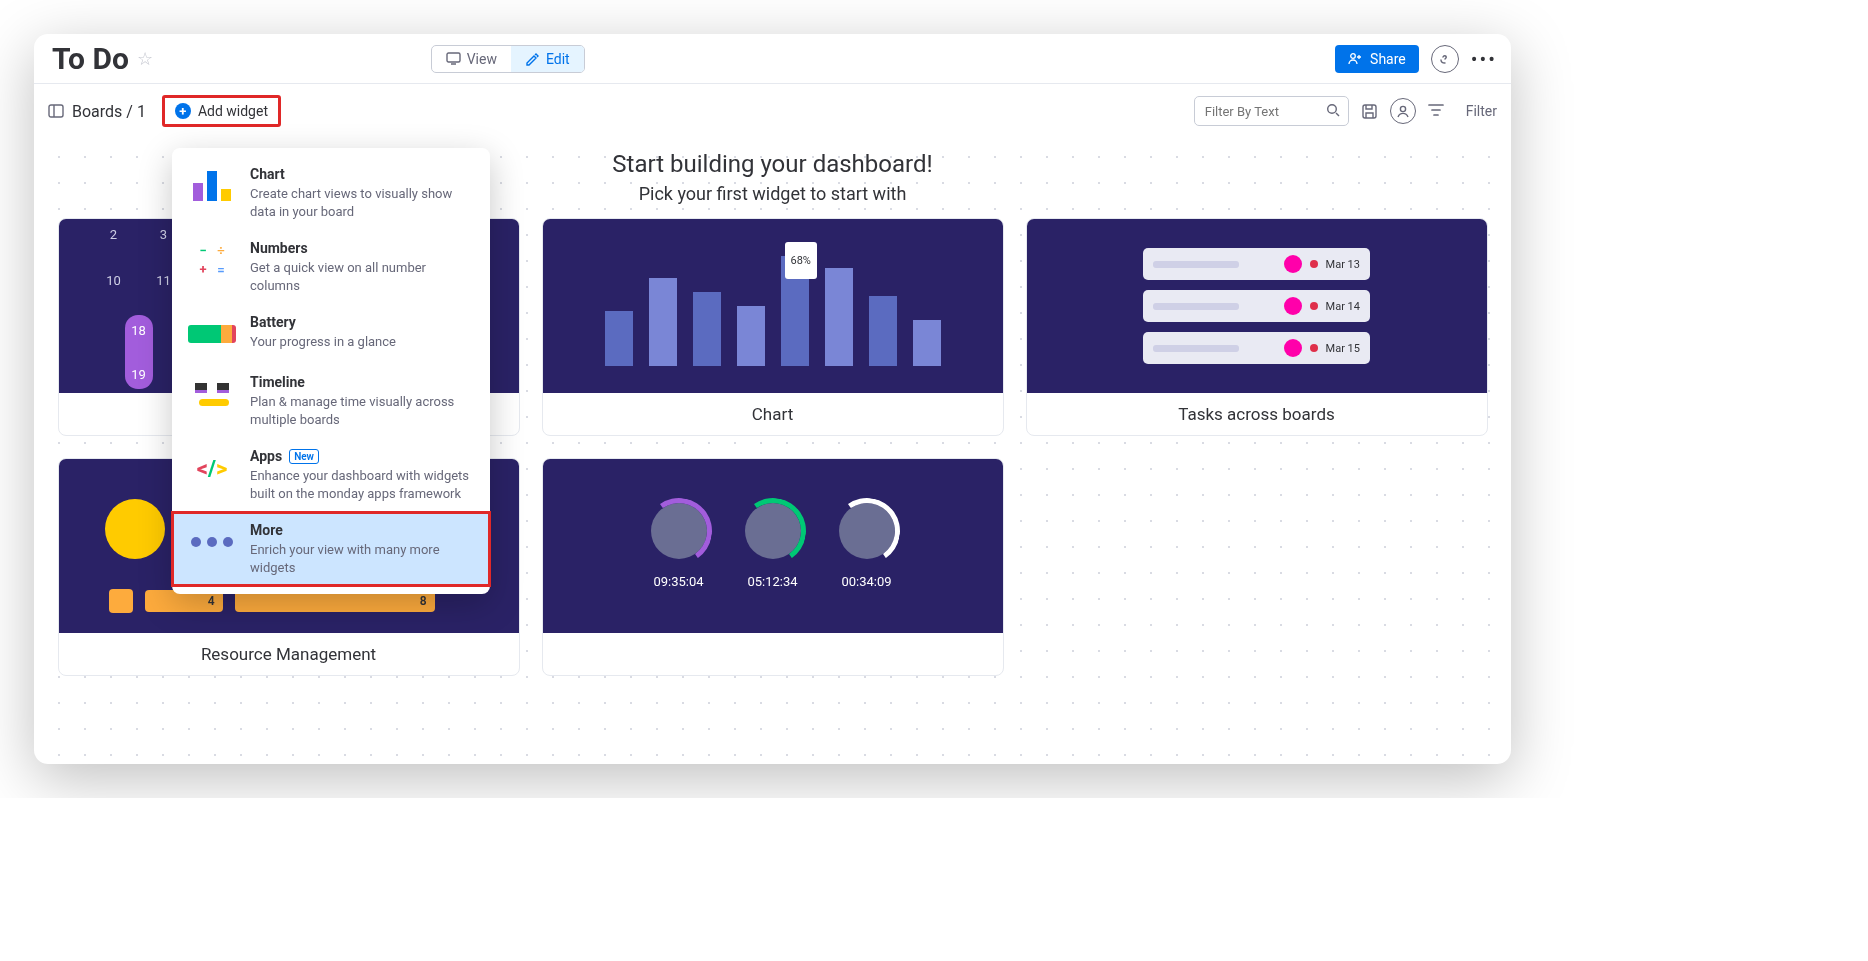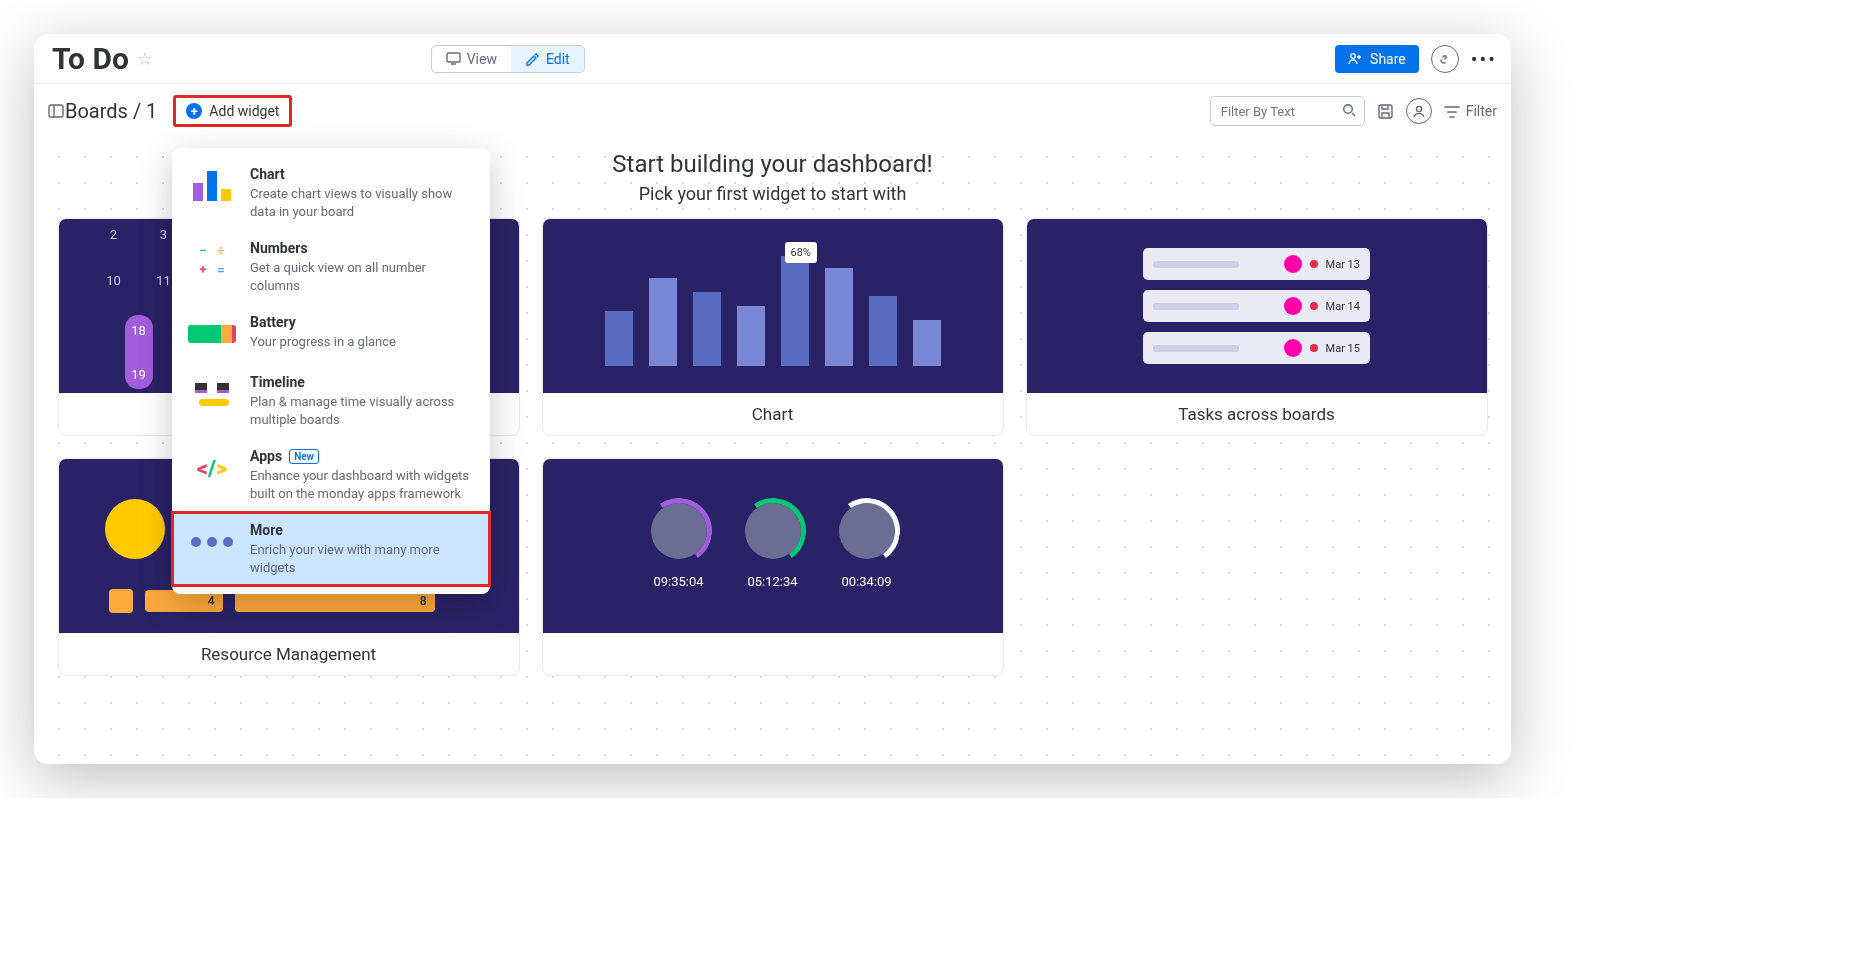--- a/index.html
+++ b/index.html
@@ -13,28 +13,28 @@
 .seg div { display:flex; align-items:center; gap:6px; padding:5px 14px; font-size:14px; cursor:pointer; }
 .seg .view { color:#676879; }
 .seg .edit { color:#0073ea; background:#e5f4ff; }
 .ic { display:inline-block; }
 .spacer { flex:1; }
 .share { background:#0073ea; color:#fff; border-radius:4px; padding:6px 13px; font-size:14px; display:flex; align-items:center; gap:7px; cursor:pointer; }
 .circle-ic { width:28px; height:28px; border:1.8px solid #676879; border-radius:50%; display:flex; align-items:center; justify-content:center; margin-left:12px; font-size:14px; color:#676879; cursor:pointer; }
 .dots { margin-left:12px; color:#323338; font-size:20px; letter-spacing:2px; cursor:pointer; }
 
 .toolbar { height:54px; display:flex; align-items:center; padding:0 14px; }
-.boards { display:flex; align-items:center; gap:1px; color:#323338; font-size:20px; }
+.boards { display:flex; align-items:center; gap:8px; color:#323338; font-size:16px; }
 .boards svg { color:#676879; }
 .addw { display:flex; align-items:center; gap:7px; margin-left:16px; padding:5px 10px; font-size:14px; color:#323338; cursor:pointer; border:3px solid #e02828; border-radius:3px; }
 .addw .plus { width:16px; height:16px; border-radius:50%; background:#0073ea; color:#fff; display:flex; align-items:center; justify-content:center; font-size:13px; font-weight:700; }
 .search { margin-left:auto; position:relative; }
 .search input { width:155px; height:30px; padding:0 28px 0 10px; border:1px solid #c8ccd6; border-radius:5px; font-size:13px; color:#676879; }
 .search .mag { position:absolute; right:8px; top:7px; color:#676879; }
-.tool-ic { margin-left:12px; color:#676879; cursor:pointer; display:flex; align-items:flex-end; gap:6px; font-size:14px; }
+.tool-ic { margin-left:12px; color:#676879; cursor:pointer; display:flex; align-items:flex-start; gap:22px; font-size:14px; }
 .avatar-ic { width:26px; height:26px; border:1.8px solid #676879; border-radius:50%; margin-left:12px; }
 
 .canvas { position:absolute; top:104px; left:0; right:0; bottom:0; padding:12px 14px; overflow:hidden;
   background-image: radial-gradient(circle,#d9dbe3 1px,transparent 1px);
   background-size:26px 26px; background-position:12px 6px; }
 
 .hero { text-align:center; margin-bottom:14px; }
 .hero h1 { font-size:24px; font-weight:400; color:#323338; }
 .hero p { font-size:18px; color:#323338; margin-top:5px; }
 
@@ -48,21 +48,21 @@
 .cal-row { display:flex; gap:22px; align-items:center; justify-content:center; }
 .cal-cell { width:28px; height:22px; display:flex; align-items:center; justify-content:center; color:#cfd0e6; font-size:13px; }
 .cal-cell.sel { background:#1f8cff; color:#fff; border-radius:11px; }
 .cal-pill { background:#4353ff; border-radius:13px; padding:4px 0; display:flex; gap:22px; }
 .cal-pill .cal-cell { color:#fff; }
 .cal-pill.pu { background:#a25ddc;flex-direction:column; }
 
 
 .bars { display:flex; align-items:flex-end; gap:16px; height:120px; position:relative; }
 .bar { width:28px; background:#5b6bc0; }
-.tag { position:absolute; background:#fff; color:#323338; font-size:11px; padding:4px 6px; border-radius:3px; }
+.tag { position:absolute; background:#fff; color:#323338; font-size:11px; padding:12px 6px; border-radius:3px; }
 
 
 .trows { display:flex; flex-direction:column; gap:10px; }
 .trow { width:227px; height:32px; background:#e9eaf3; border-radius:5px; display:flex; align-items:center; padding:0 10px; gap:8px; }
 .trow .dash { width:86px; height:7px; background:#cfd0e6; border-radius:3px; }
 .trow .av { width:18px; height:18px; border-radius:50%; background:#f0a; margin-left:auto; }
 .trow .dot { width:8px; height:8px; border-radius:50%; background:#df2f4a; }
 .trow .dt { font-size:11px; color:#323338; }
 
 

